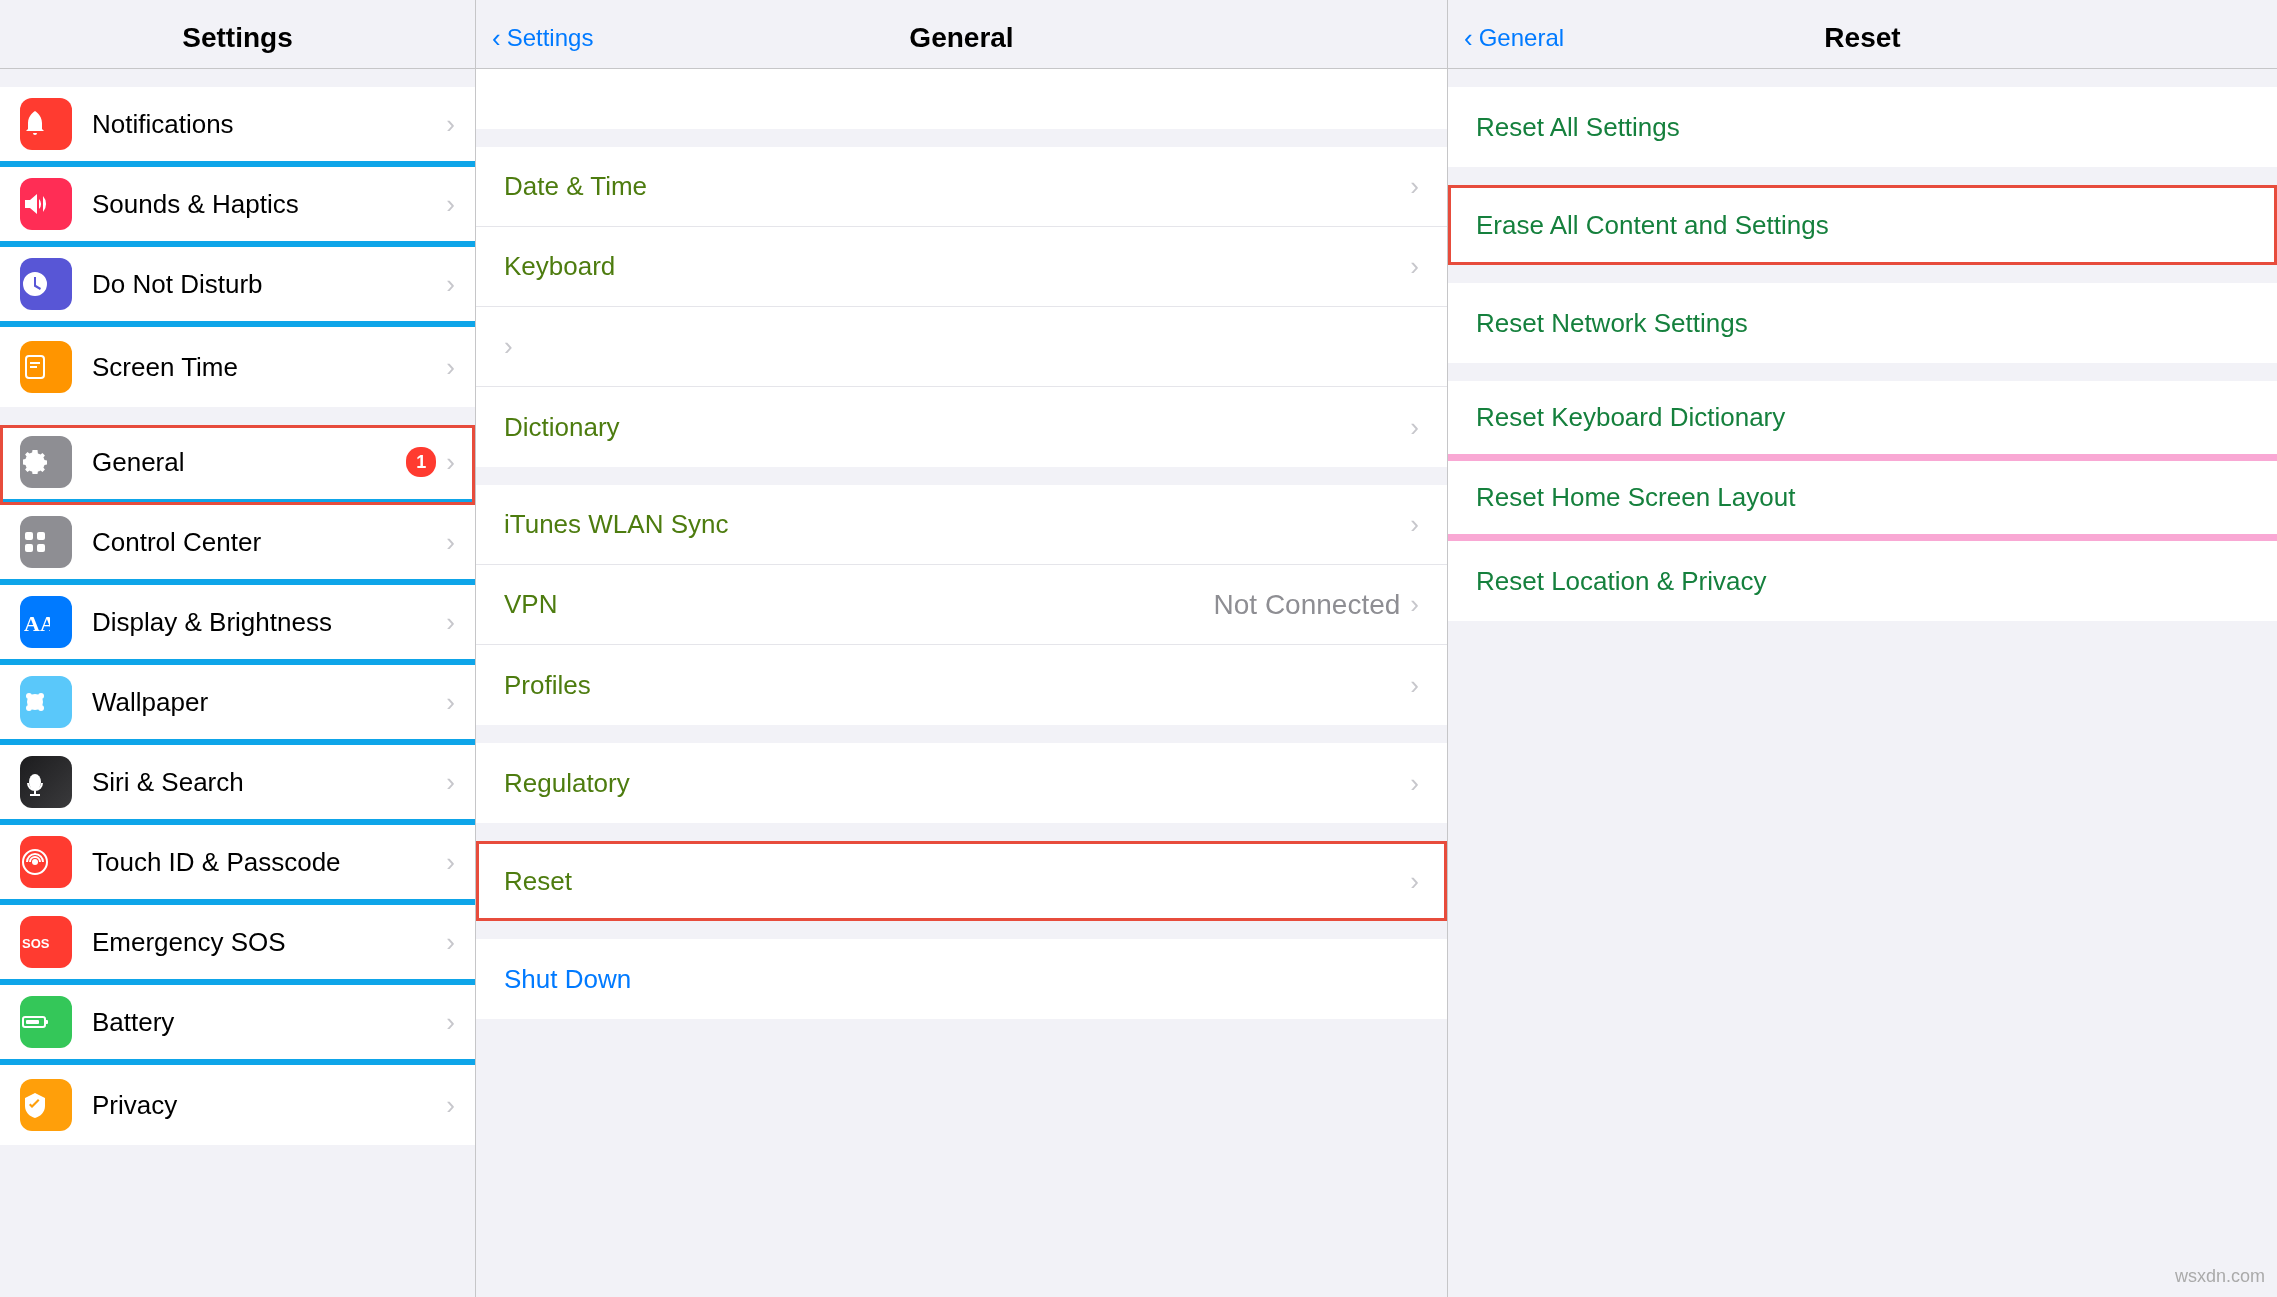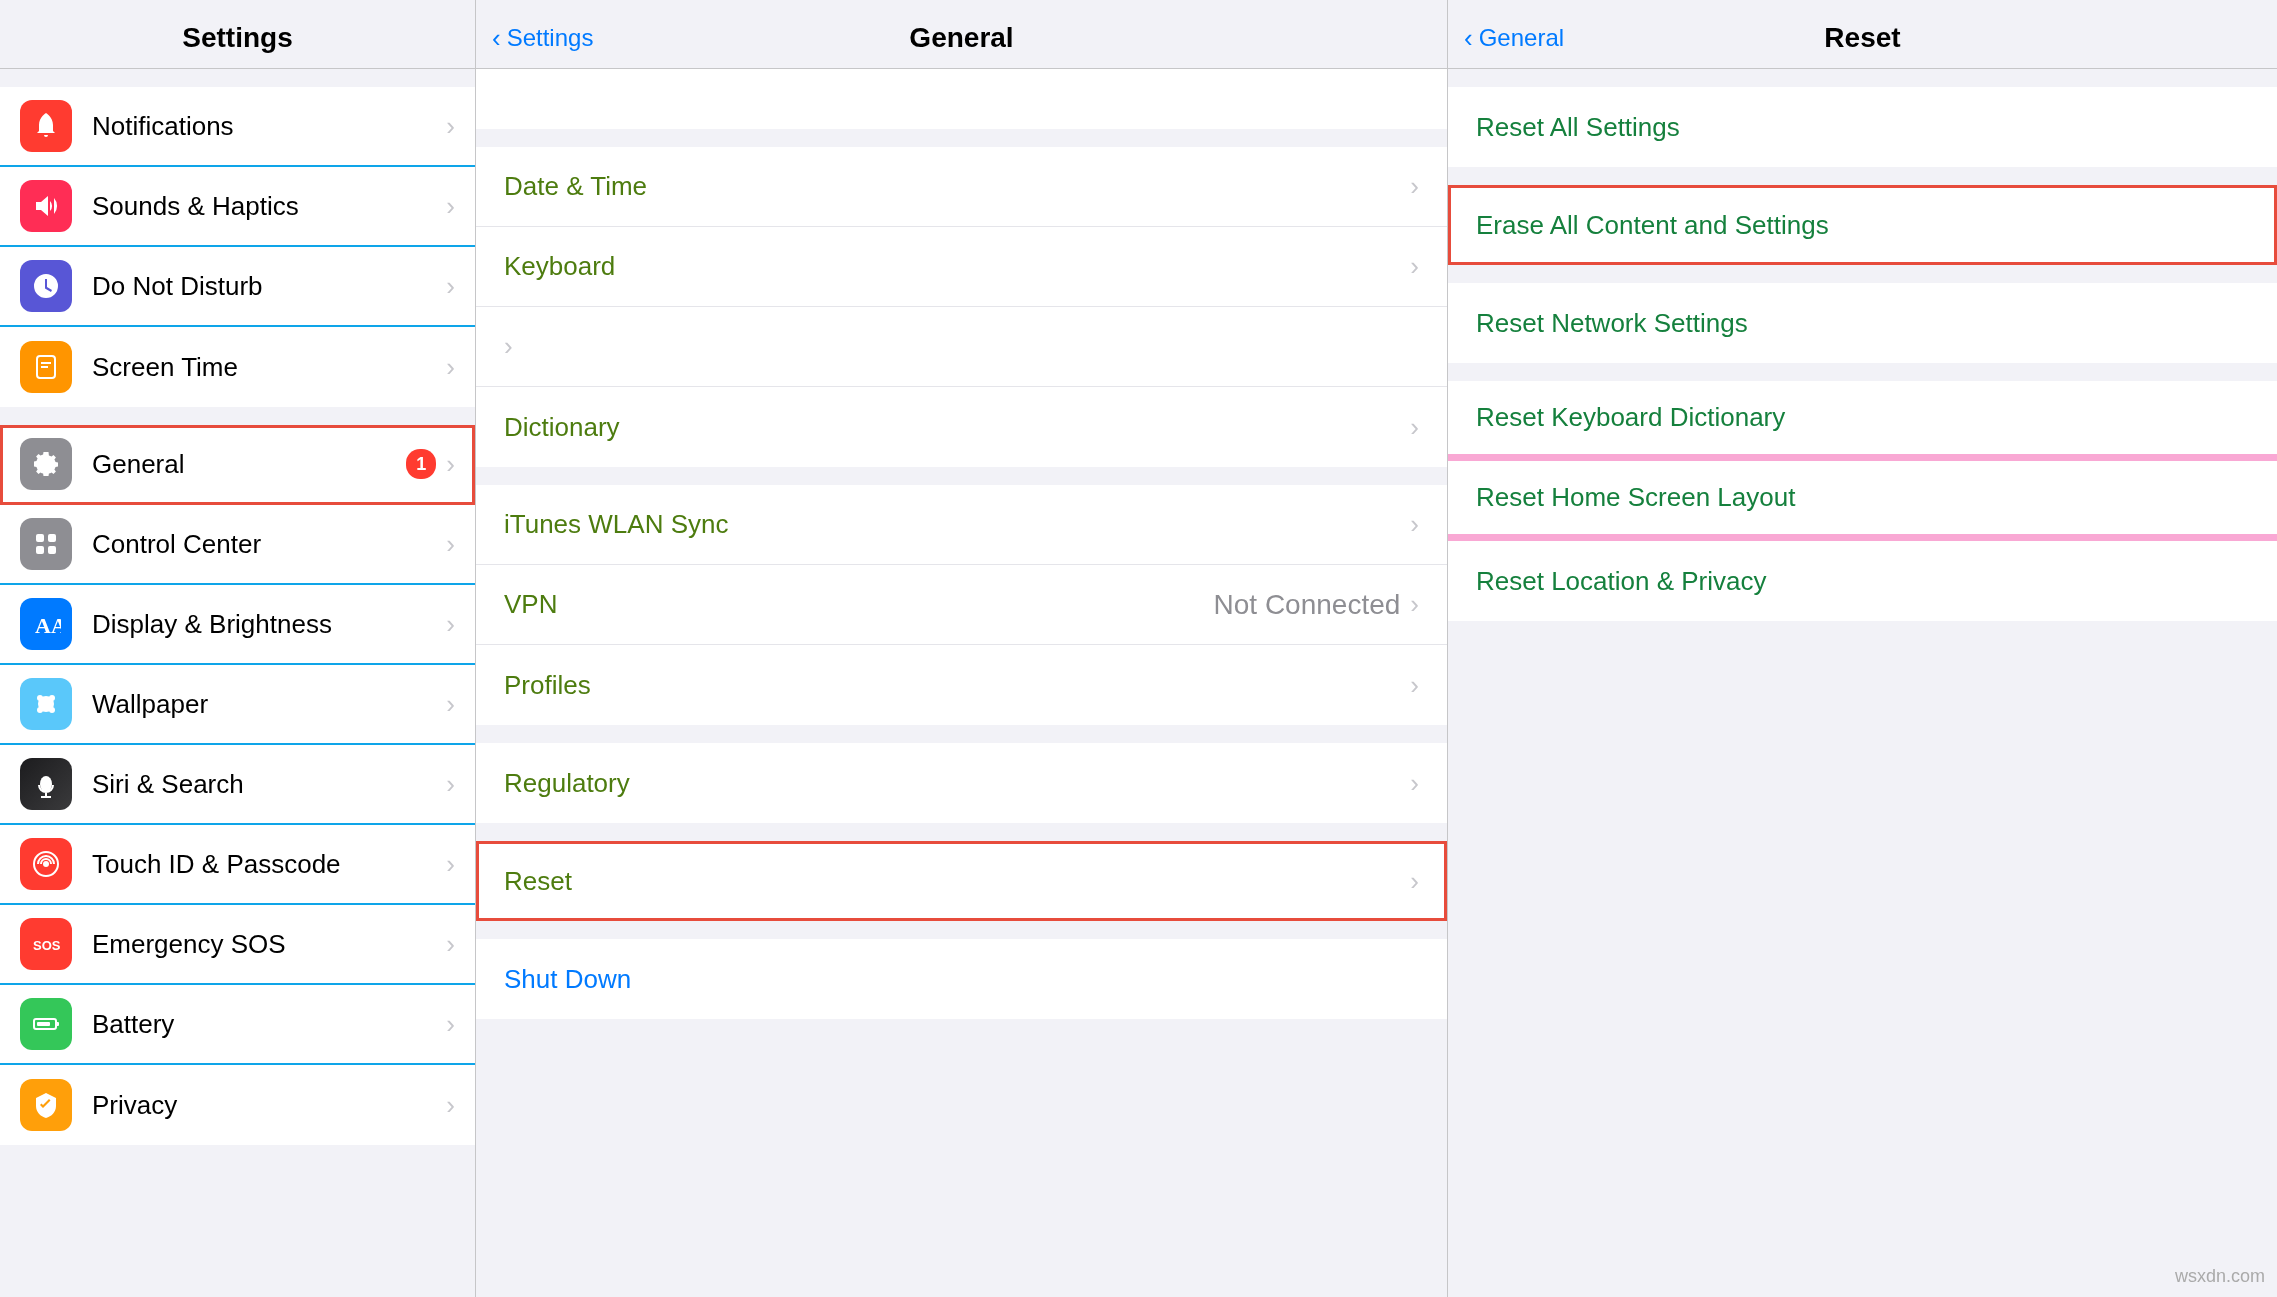--- a/index.html
+++ b/index.html
@@ -91,38 +91,37 @@
     .settings-section {
       background: #fff;
       margin: 18px 0 0 0;
     }
 
     .settings-row {
       display: flex;
       align-items: center;
       padding: 0 20px;
       min-height: 80px;
-      border-bottom: 2px solid #0ea5e9;
+      border-bottom: 6px solid #0ea5e9;
       background: #fff;
       cursor: pointer;
       position: relative;
     }
 
     .settings-row:last-child {
       border-bottom: none;
     }
 
     
     .row-icon {
       width: 52px;
       height: 52px;
       border-radius: 12px;
       display: flex;
       align-items: center;
-      justify-content: center;
       margin-right: 20px;
       flex-shrink: 0;
       font-size: 28px;
       color: #fff;
     }
 
     .icon-red { background: #ff3b30; }
     .icon-red2 { background: #ff2d55; }
     .icon-purple { background: #5856d6; }
     .icon-orange { background: #ff9500; }

